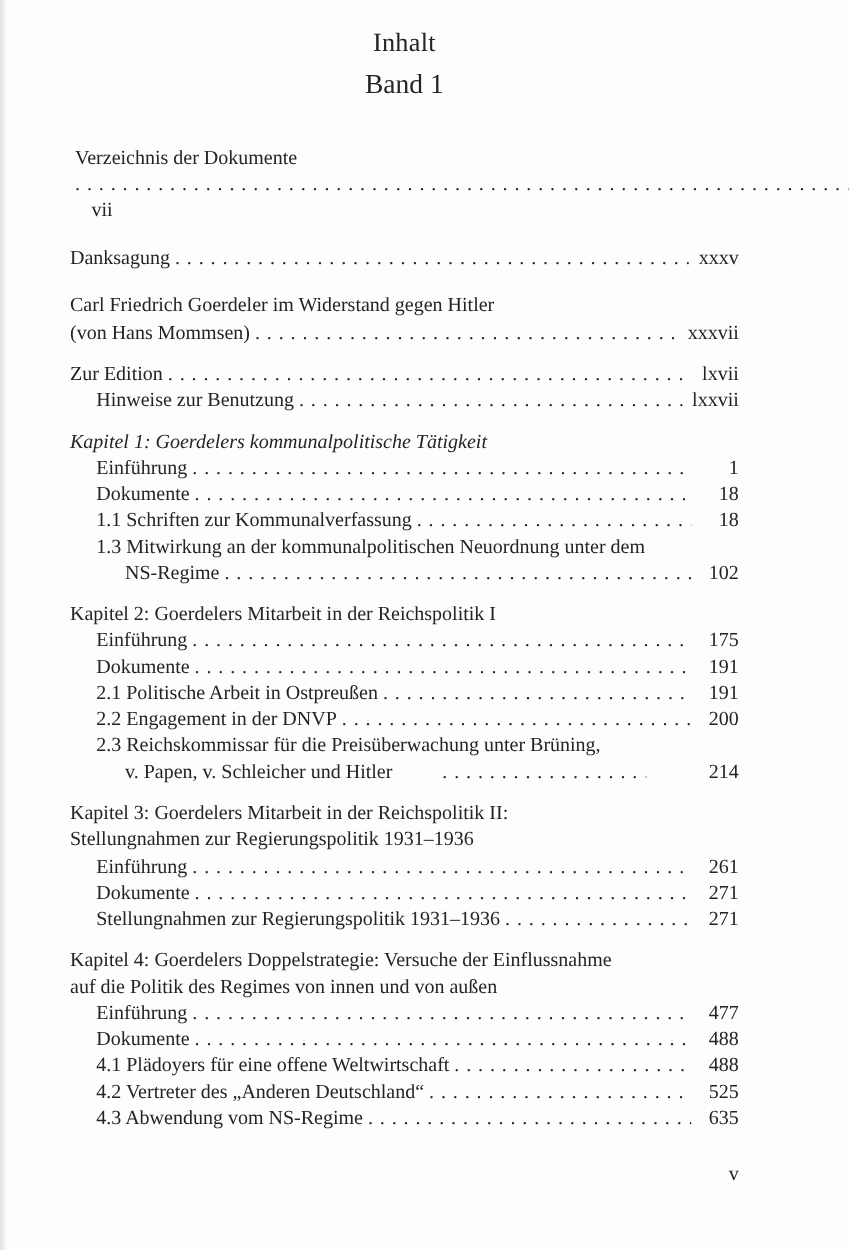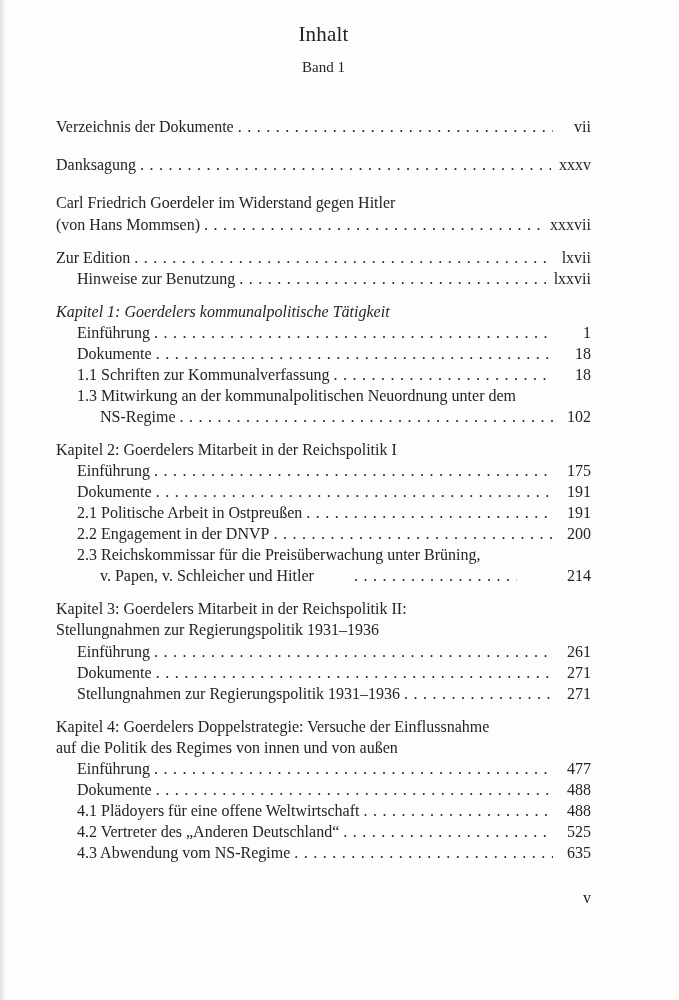--- a/index.html
+++ b/index.html
@@ -32,21 +32,21 @@
   }
   .doc-title {
     text-align: center;
     font-size: 21px;
     line-height: 24px;
     font-weight: 400;
     letter-spacing: 0.2px;
   }
   .doc-subtitle {
     text-align: center;
-    font-size: 15px;
+    font-size: 22px;
     line-height: 22px;
     margin-top: 10px;
     font-weight: 400;
   }
   .toc-list {
     margin-top: 38px;
     font-size: 16px;
   }
   .row {
     display: flex;
@@ -84,21 +84,21 @@
 </head>
 <body style="--ink: #242424; --paper: #fdfdfc;">
 
 <div class="scan-edge"></div>
 
 <div class="page-inner">
   <div class="doc-title">Inhalt</div>
   <div class="doc-subtitle">Band 1</div>
 
   <div class="toc-list">
-      <div class="row" style="padding-left: 0px;">
+      <div class="row" style="padding-left: 0px; flex-direction: column;">
         <span class="label">Verzeichnis der Dokumente</span>
         <span class="leader"></span>
         <span class="pagenum">vii</span>
       </div>
       <div class="row" style="padding-left: 0px; margin-top: 17px;">
         <span class="label">Danksagung</span>
         <span class="leader"></span>
         <span class="pagenum">xxxv</span>
       </div>
       <div class="row" style="padding-left: 0px; margin-top: 17px;">

